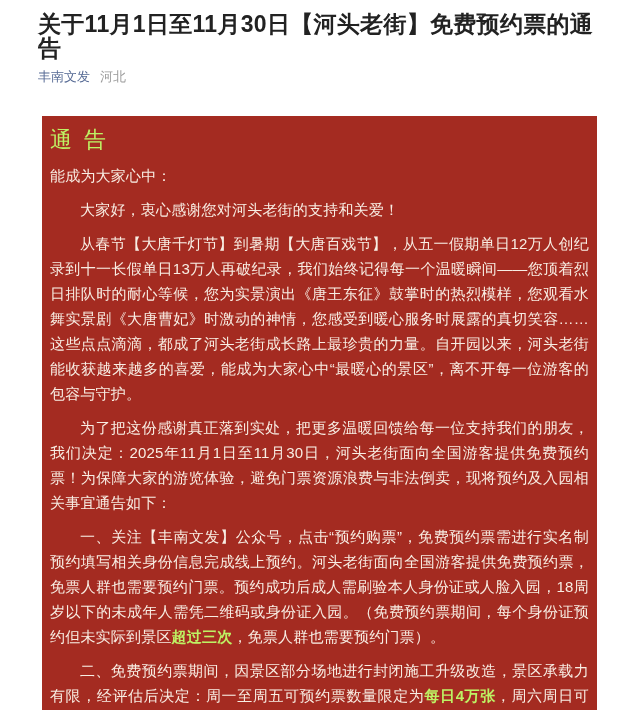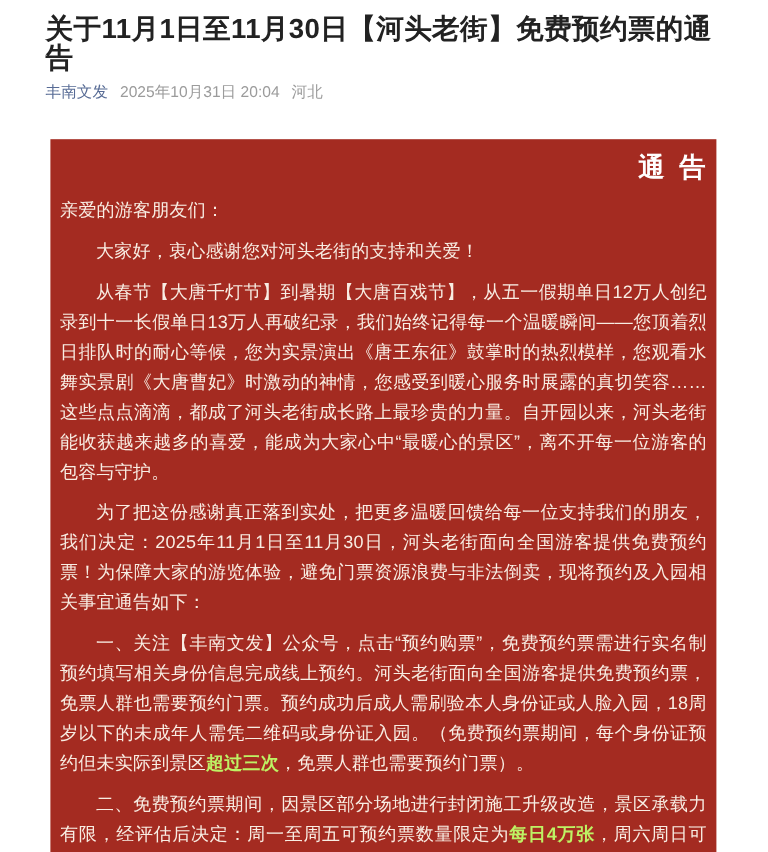--- a/index.html
+++ b/index.html
@@ -36,24 +36,24 @@
   }
   .notice-card {
     margin-top: 30px;
     margin-left: 4px;
     width: 555px;
     background: #a42b21;
     padding: 10px 8px 24px 8px;
     color: #f8ede3;
   }
   .notice-heading {
-    text-align: right;
-    color: #ffffff;
+    text-align: left;
+    color: #bef264;
     font-size: 22px;
-    font-weight: bold;
+    font-weight: normal;
     line-height: 28px;
     word-spacing: 4px;
     margin-bottom: 6px;
     letter-spacing: 1px;
   }
   .notice-card p {
     font-size: 15px;
     line-height: 25px;
     margin: 9px 0;
     text-indent: 2em;
@@ -70,28 +70,27 @@
 </style>
 </head>
 <body>
 
 <div class="page">
 
   <h1 class="article-title">关于11月1日至11月30日【河头老街】免费预约票的通告</h1>
 
   <div class="byline">
     <a class="author">丰南文发</a>
-    <span class="date">2025年10月31日 20:04</span>
     <span class="region">河北</span>
   </div>
 
   <div class="notice-card">
     <div class="notice-heading">通 告</div>
 
-    <p class="no-indent"><span>亲爱的游客朋友们：</span></p>
+    <p class="no-indent"><span>能成为大家心中：</span></p>
 
     <p><span>大家好，衷心感谢您对河头老街的支持和关爱！</span></p>
 
     <p><span>从春节【大唐千灯节】到暑期【大唐百戏节】，从五一假期单日12万人创纪录到十一长假单日13万人再破纪录，我们始终记得每一个温暖瞬间——您顶着烈日排队时的耐心等候，您为实景演出《唐王东征》鼓掌时的热烈模样，您观看水舞实景剧《大唐曹妃》时激动的神情，您感受到暖心服务时展露的真切笑容……这些点点滴滴，都成了河头老街成长路上最珍贵的力量。自开园以来，河头老街能收获越来越多的喜爱，能成为大家心中“最暖心的景区”，离不开每一位游客的包容与守护。</span></p>
 
     <p><span>为了把这份感谢真正落到实处，把更多温暖回馈给每一位支持我们的朋友，我们决定：2025年11月1日至11月30日，河头老街面向全国游客提供免费预约票！为保障大家的游览体验，避免门票资源浪费与非法倒卖，现将预约及入园相关事宜通告如下：</span></p>
 
     <p><span>一、关注【丰南文发】公众号，点击“预约购票”，免费预约票需进行实名制预约填写相关身份信息完成线上预约。河头老街面向全国游客提供免费预约票，免票人群也需要预约门票。预约成功后成人需刷验本人身份证或人脸入园，18周岁以下的未成年人需凭二维码或身份证入园。（免费预约票期间，每个身份证预约但未实际到景区</span><b>超过三次</b><span>，免票人群也需要预约门票）。</span></p>
 
     <p><span>二、免费预约票期间，因景区部分场地进行封闭施工升级改造，景区承载力有限，经评估后决定：周一至周五可预约票数量限定为</span><b>每日4万张</b><span>，周六周日可预约票数量限定为</span><b>每日6万张。</b></p>

